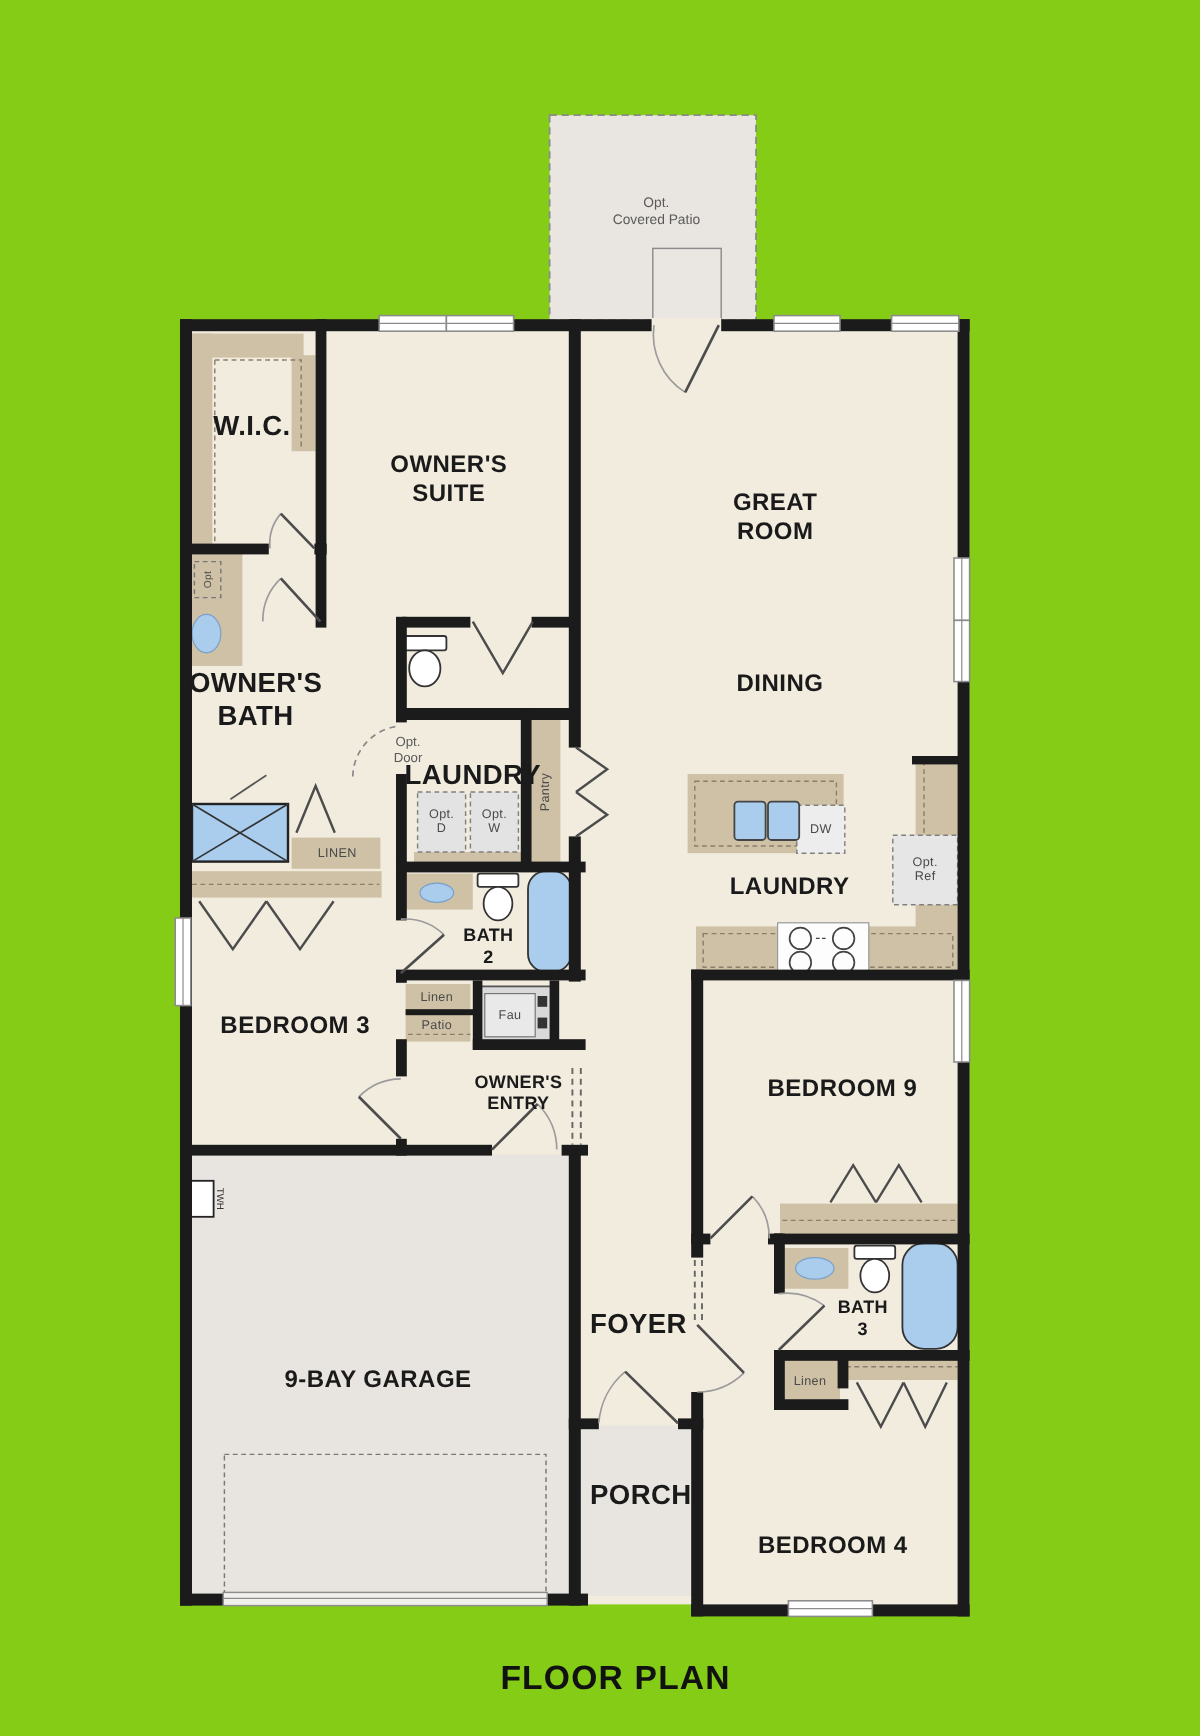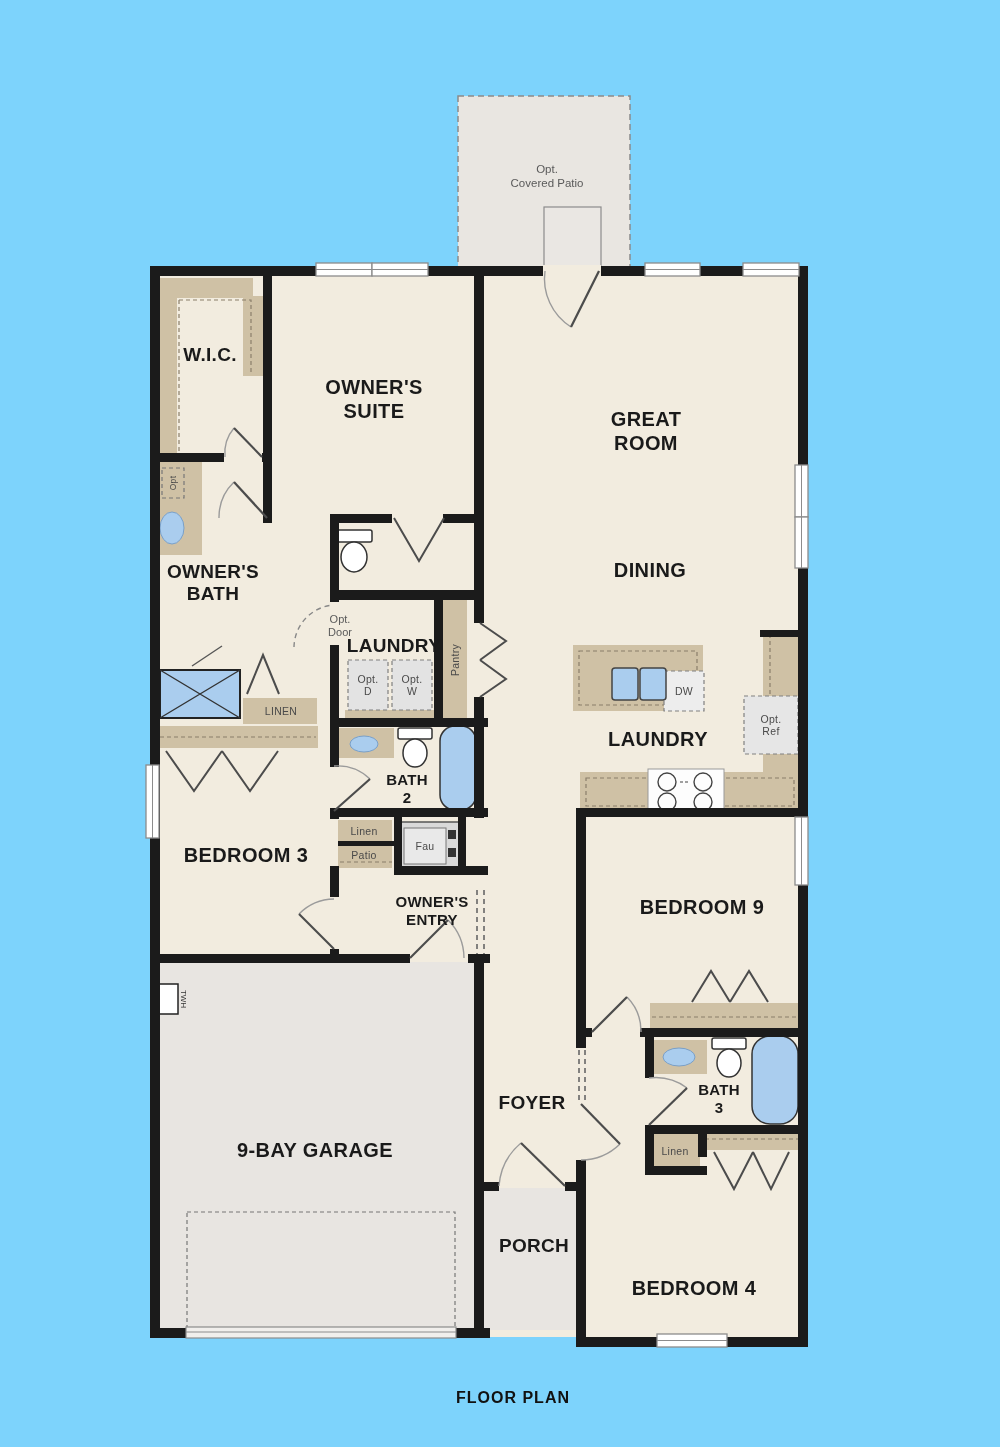--- a/index.html
+++ b/index.html
@@ -1,30 +1,30 @@
 <!DOCTYPE html>
 <html><head>
 <meta charset="utf-8">
 <style>
   html,body{margin:0;padding:0;background:#ffffff;}
-  .canvas{position:relative;width:1000px;height:1447px;background:#7dd3fc;
+  .canvas{position:relative;width:1000px;height:1447px;background:#84cc16;
           font-family:"Liberation Sans",sans-serif;overflow:hidden;}
   .plan-svg{position:absolute;left:0;top:0;}
   .lbl{position:absolute;transform:translate(-50%,-50%);text-align:center;
        white-space:pre-line;color:#1a1a1a;line-height:1.18;}
   .room{font-weight:bold;font-size:20px;letter-spacing:.4px;}
-  .room-md{font-weight:bold;font-size:19px;letter-spacing:.3px;}
+  .room-md{font-weight:bold;font-size:23px;letter-spacing:.3px;}
   .room-sm{font-weight:bold;font-size:15px;letter-spacing:.3px;}
   .tiny{font-size:10.5px;color:#4a4a4a;letter-spacing:.3px;}
   .tiny-gray{font-size:11px;color:#5a5a5a;}
   .patio-lbl{font-size:11.5px;color:#5a5a5a;}
   .rot-ccw{transform:translate(-50%,-50%) rotate(-90deg);}
   .rot-ccw-sm{transform:translate(-50%,-50%) rotate(-90deg);font-size:8.5px;}
   .twh-lbl{transform:translate(-50%,-50%) rotate(90deg);font-size:8px;color:#333;}
-  .title{font-weight:bold;font-size:16px;letter-spacing:1px;color:#111;}
+  .title{font-weight:bold;font-size:28px;letter-spacing:1px;color:#111;}
 </style>
 </head>
 <body>
 
 <div class="canvas">
 
 <svg class="plan-svg" width="1000" height="1447" viewBox="0 0 1000 1447">
 
   <g>
     <rect x="458" y="96" width="172" height="171" fill="#e9e6e1" stroke="#8a8a8a" stroke-width="1.5" stroke-dasharray="6 4"></rect>

